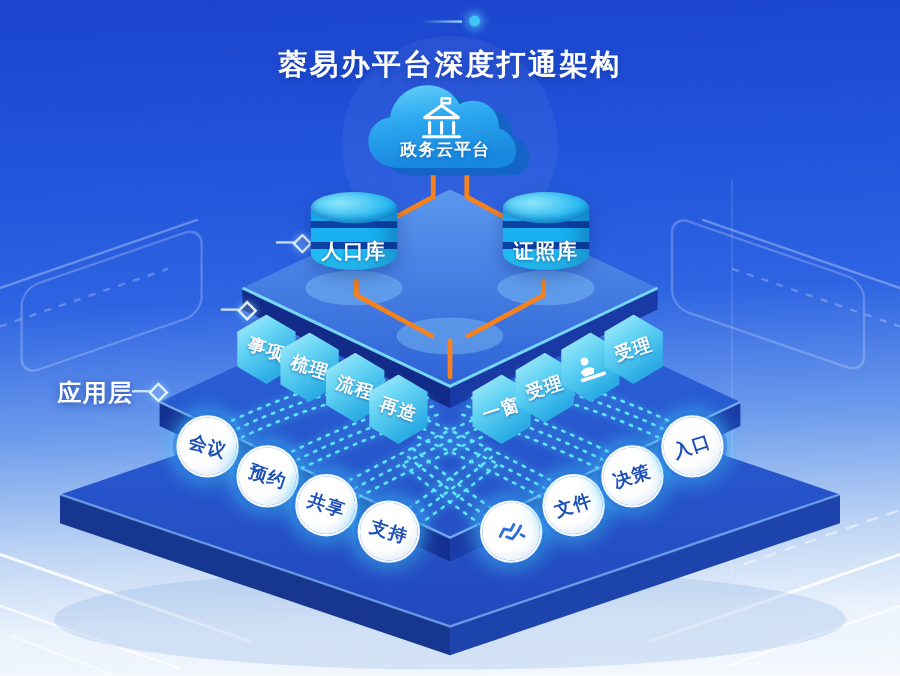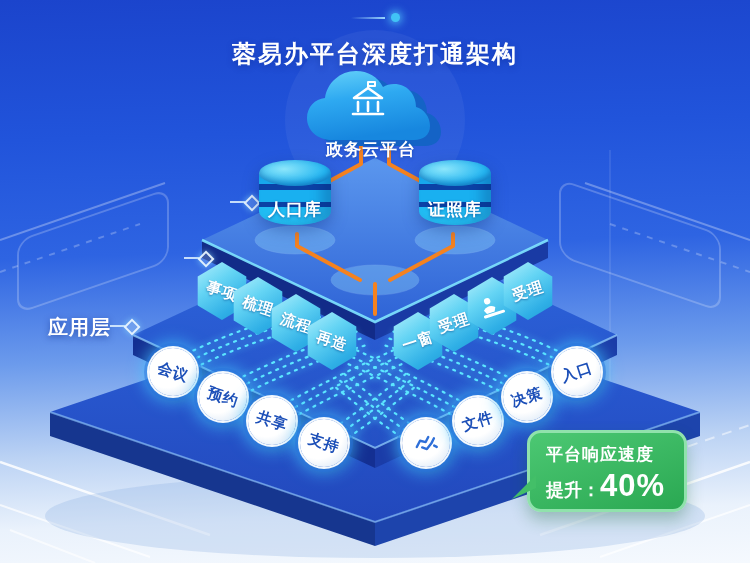--- a/index.html
+++ b/index.html
@@ -16,21 +16,21 @@
   .deco .ln{width:34px;height:2px;background:linear-gradient(90deg,rgba(140,200,255,0),rgba(160,220,255,.95));}
   .deco.rev .ln{background:linear-gradient(270deg,rgba(140,200,255,0),rgba(160,220,255,.95));}
   .deco .dt{width:9px;height:9px;border-radius:50%;background:#41C3F6;box-shadow:0 0 8px 2px rgba(90,210,255,.8);}
   
   .lyr{position:absolute;color:#fff;font-size:20px;font-weight:bold;letter-spacing:1px;text-shadow:0 2px 6px rgba(8,35,130,.55);}
   .lbl-arrow{position:absolute;width:28px;height:12px;}
   .lbl-arrow .ln{position:absolute;left:0;top:5px;width:15px;height:2px;background:rgba(225,242,255,.85);}
   .lbl-arrow .dia{position:absolute;left:16px;top:1px;width:8px;height:8px;border:2px solid rgba(232,246,255,.95);background:rgba(180,225,255,.25);transform:rotate(45deg);box-shadow:0 0 6px rgba(140,220,255,.7);}
   
   .cloudw{position:absolute;left:302px;top:58px;width:150px;height:92px;}
-  .cloud-label{position:absolute;left:0;top:58px;width:138px;text-align:center;color:#fff;font-size:17px;font-weight:bold;letter-spacing:1px;text-shadow:0 1px 3px rgba(10,60,150,.5);margin-top:22px;}
+  .cloud-label{position:absolute;left:0;top:58px;width:138px;text-align:center;color:#fff;font-size:14px;font-weight:bold;letter-spacing:1px;text-shadow:0 1px 3px rgba(10,60,150,.5);}
   
   .db{position:absolute;width:52px;height:66px;filter:drop-shadow(0 6px 8px rgba(10,40,120,.35));}
   .db-top{position:absolute;left:0;top:0;width:72px;height:26px;border-radius:50%;
     background:radial-gradient(ellipse at 35% 35%,#8CE6FB,#25B6F1 62%,#0E8FD8 100%);
     box-shadow:inset 0 -3px 6px rgba(0,40,120,.35);z-index:2;}
   .db-body{position:absolute;left:0;top:13px;width:72px;height:52px;
     border-radius:0 0 50% 50% / 0 0 26% 26%;
     background:linear-gradient(180deg,#18AAEE 0%,#18AAEE 22%,#0B42A6 22%,#0B42A6 33%,#19B0F0 33%,#19B0F0 55%,#0B42A6 55%,#0B42A6 66%,#20BCF4 66%,#26C4F6 100%);
     box-shadow:inset -10px 0 12px rgba(0,30,100,.25);}
   .db-label{position:absolute;left:0;top:38px;width:72px;text-align:center;color:#fff;font-size:17px;font-weight:bold;z-index:3;text-shadow:0 1px 3px rgba(0,40,120,.55);letter-spacing:1px;}
@@ -309,22 +309,14 @@
   <div class="circ" style="left:454px;top:397px">
       <span class="c-t tr">文件</span>
     </div>
   <div class="circ" style="left:503px;top:373px">
       <span class="c-t tr">决策</span>
     </div>
   <div class="circ" style="left:553px;top:348px">
       <span class="c-t tr">入口</span>
     </div>
 
-  <div class="badge">
-    <div class="badge-tail"></div>
-    <div class="l1">平台响应速度</div>
-    <div class="l2">
-      <span class="pfx">提升：</span>
-      <span class="val">40%</span>
-    </div>
-  </div>
 
 </div>
 
 </body></html>

